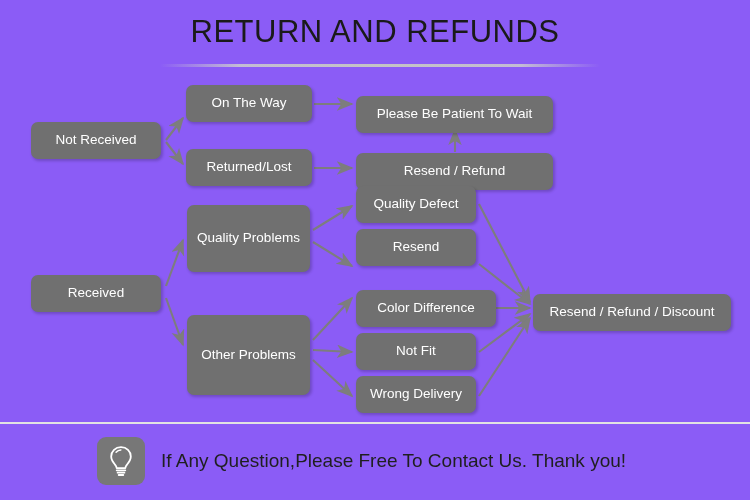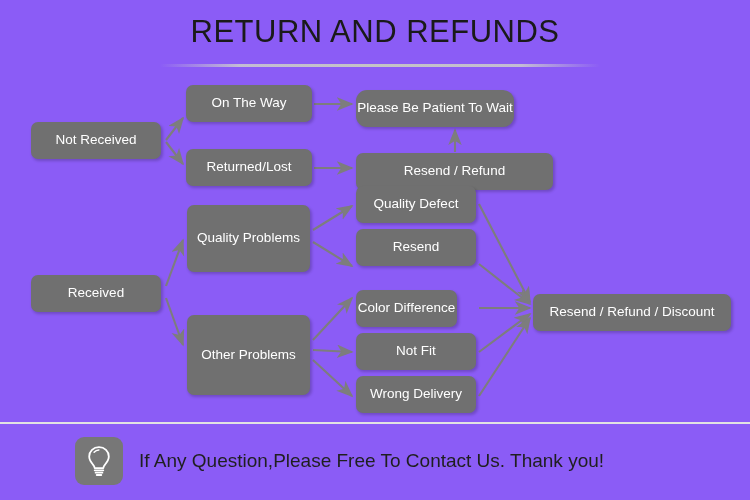--- a/index.html
+++ b/index.html
@@ -103,21 +103,21 @@
   }
   .footer {
     position: absolute;
     top: 424px;
     left: 0;
     width: 750px;
     height: 73px;
     display: flex;
     align-items: center;
     justify-content: flex-start;
-    padding-left: 75px;
+    padding-left: 97px;
     box-sizing: border-box;
   }
   .bulb-badge {
     width: 48px;
     height: 48px;
     border-radius: 9px;
     background: #777777;
     display: flex;
     align-items: center;
     justify-content: center;
@@ -174,30 +174,30 @@
         <path d="M479,194 L530,234"></path>
         <path d="M479,238 L530,238"></path>
         <path d="M479,282 L530,244"></path>
         <path d="M479,326 L530,248"></path>
       </g>
     </svg>
 
     <div class="node" style="left:31px;  top:52px;  width:130px; height:37px;">Not Received</div>
     <div class="node" style="left:186px; top:15px;  width:126px; height:37px;">On The Way</div>
     <div class="node" style="left:186px; top:79px;  width:126px; height:37px;">Returned/Lost</div>
-    <div class="node" style="left:356px; top:20px;  width:158px; height:37px;border-radius:11px;">Please Be Patient To Wait</div>
+    <div class="node" style="left:356px; top:26px;  width:197px; height:37px;">Please Be Patient To Wait</div>
     <div class="node" style="left:356px; top:83px;  width:197px; height:37px;">Resend / Refund</div>
 
     <div class="node" style="left:31px;  top:205px; width:130px; height:37px;">Received</div>
     <div class="node" style="left:187px; top:135px; width:123px; height:67px;">Quality Problems</div>
     <div class="node" style="left:187px; top:245px; width:123px; height:80px;">Other Problems</div>
 
     <div class="node" style="left:356px; top:116px; width:120px; height:37px;">Quality Defect</div>
     <div class="node" style="left:356px; top:159px; width:120px; height:37px;">Resend</div>
-    <div class="node" style="left:356px; top:220px; width:101px; height:37px;">Color Difference</div>
+    <div class="node" style="left:356px; top:220px; width:140px; height:37px;">Color Difference</div>
     <div class="node" style="left:356px; top:263px; width:120px; height:37px;">Not Fit</div>
     <div class="node" style="left:356px; top:306px; width:120px; height:37px;">Wrong Delivery</div>
 
     <div class="node" style="left:533px; top:224px; width:198px; height:37px;">Resend / Refund / Discount</div>
   </div>
 
   <div class="footer-divider"></div>
   <div class="footer">
     <div class="bulb-badge">
       <svg width="30" height="34" viewBox="0 0 30 34" fill="none" stroke="#ffffff" stroke-width="1.8" stroke-linecap="round" stroke-linejoin="round">

